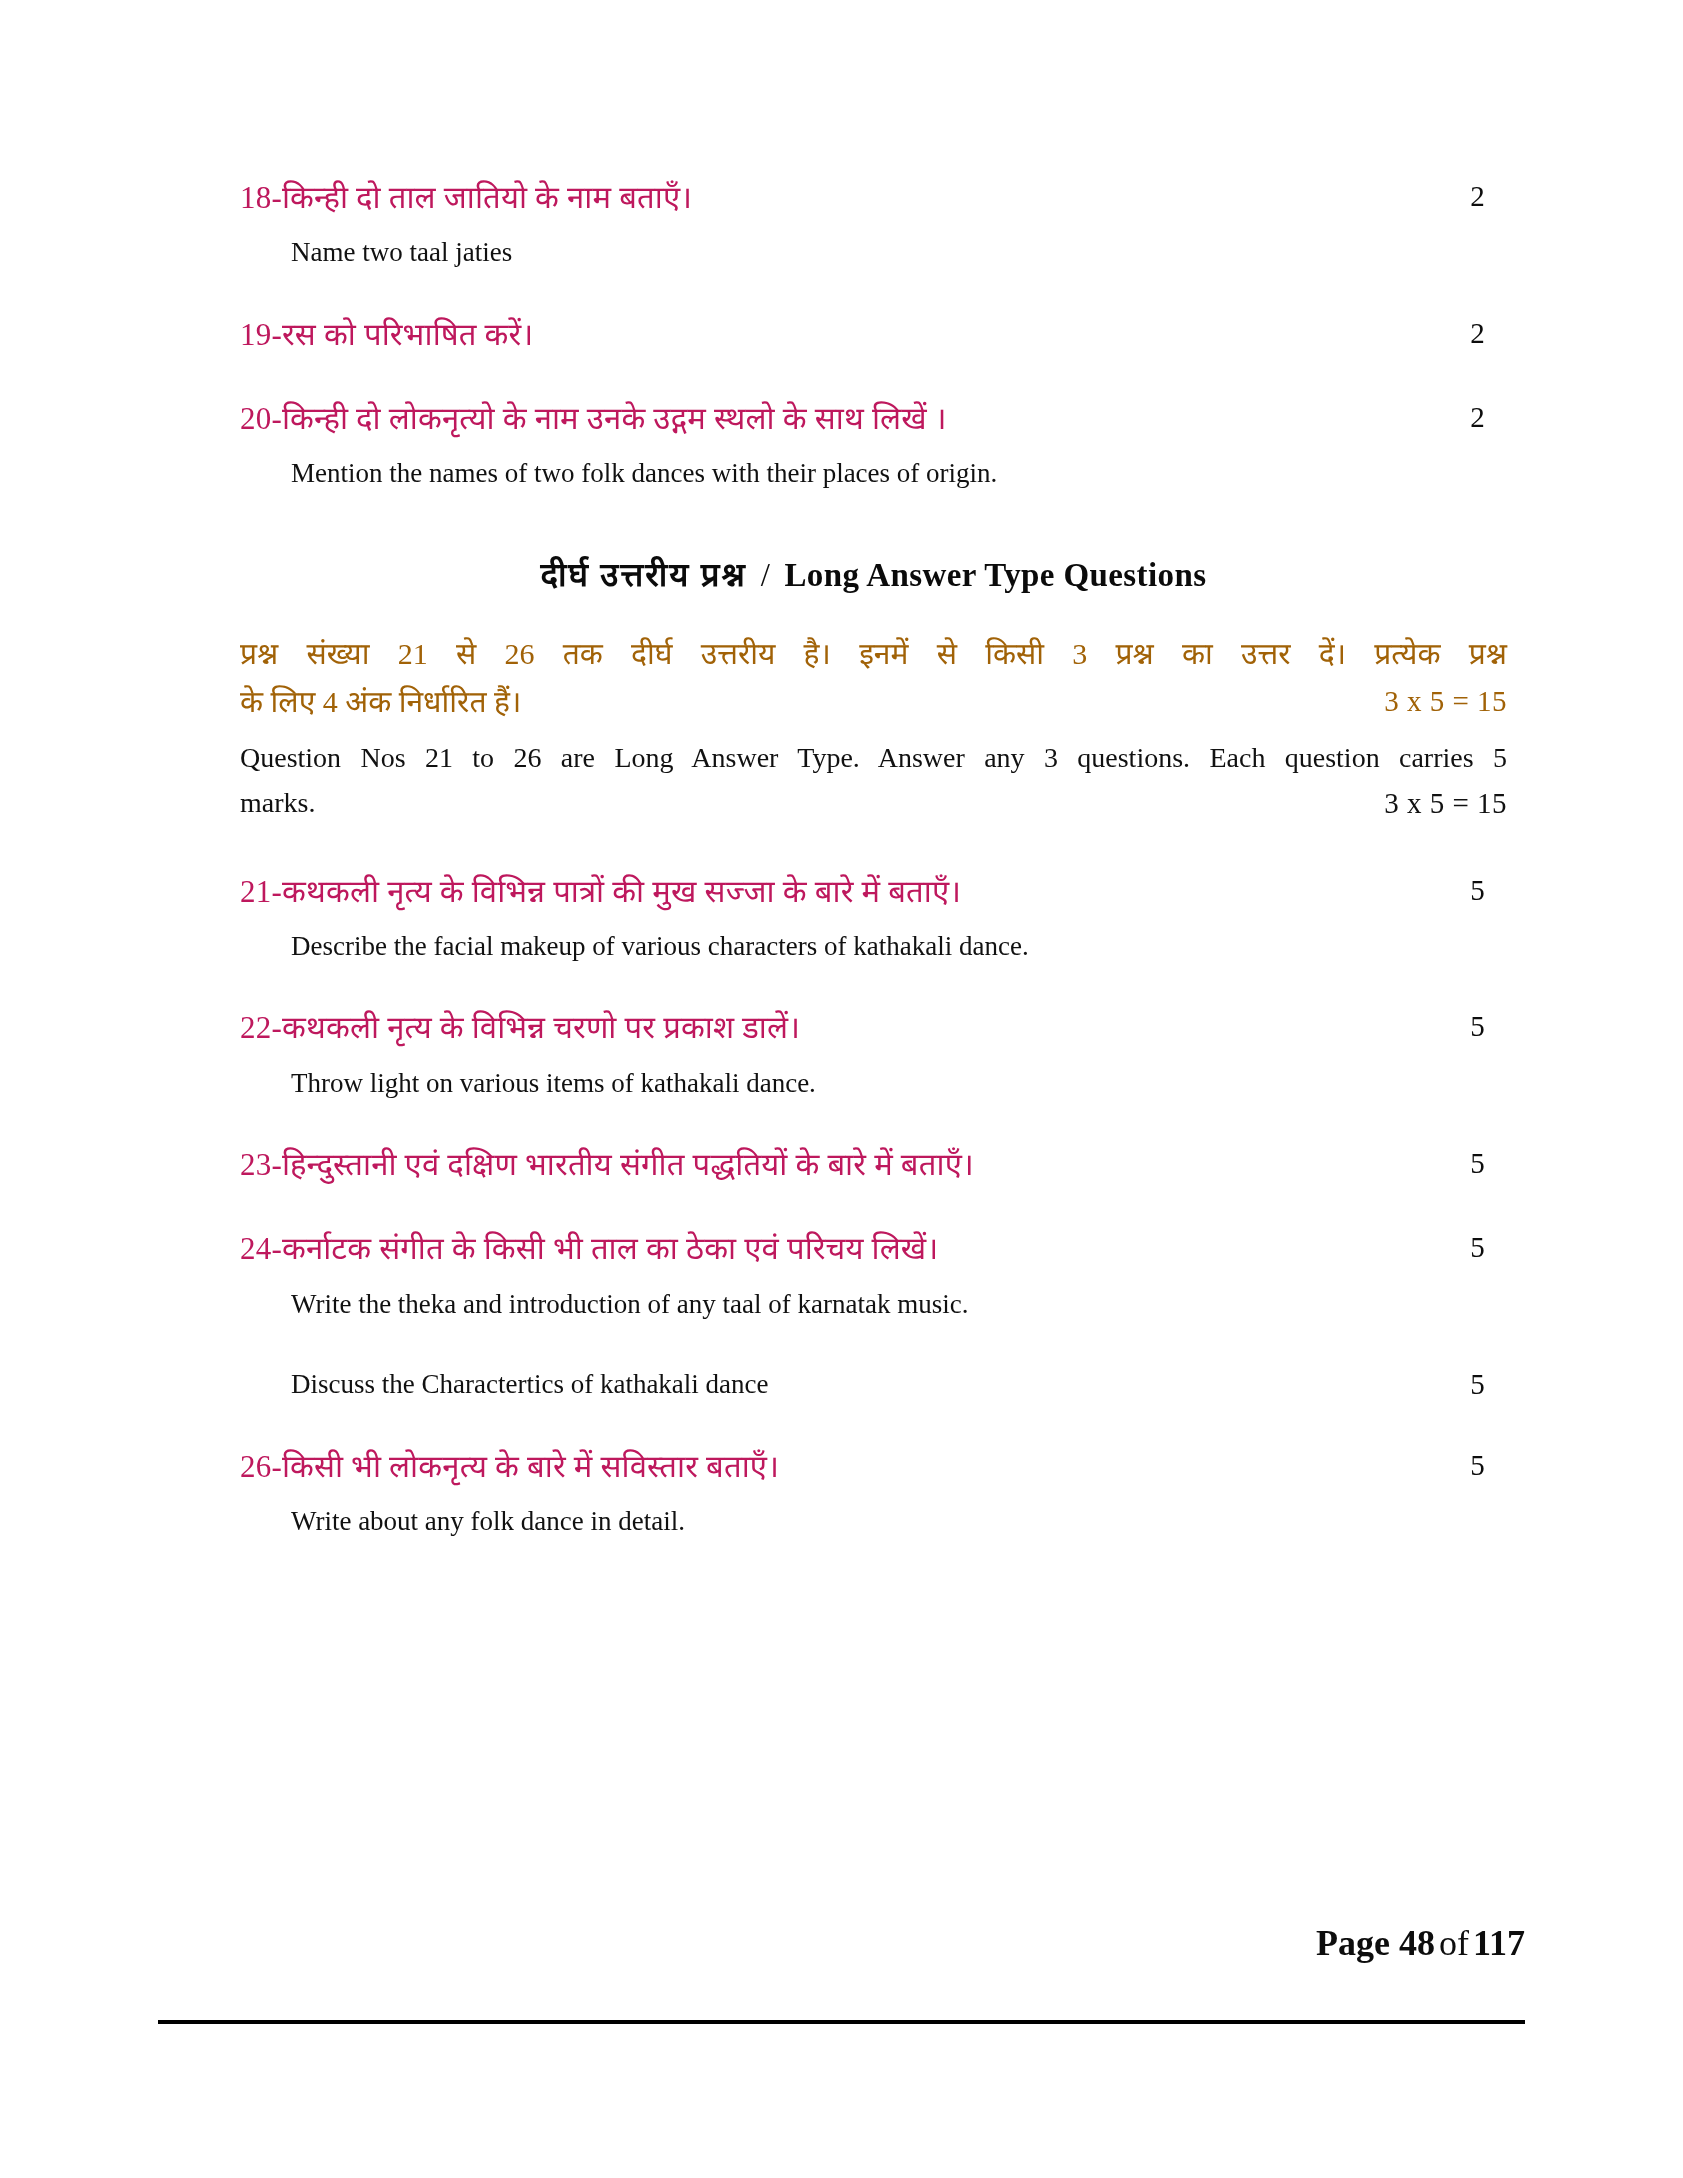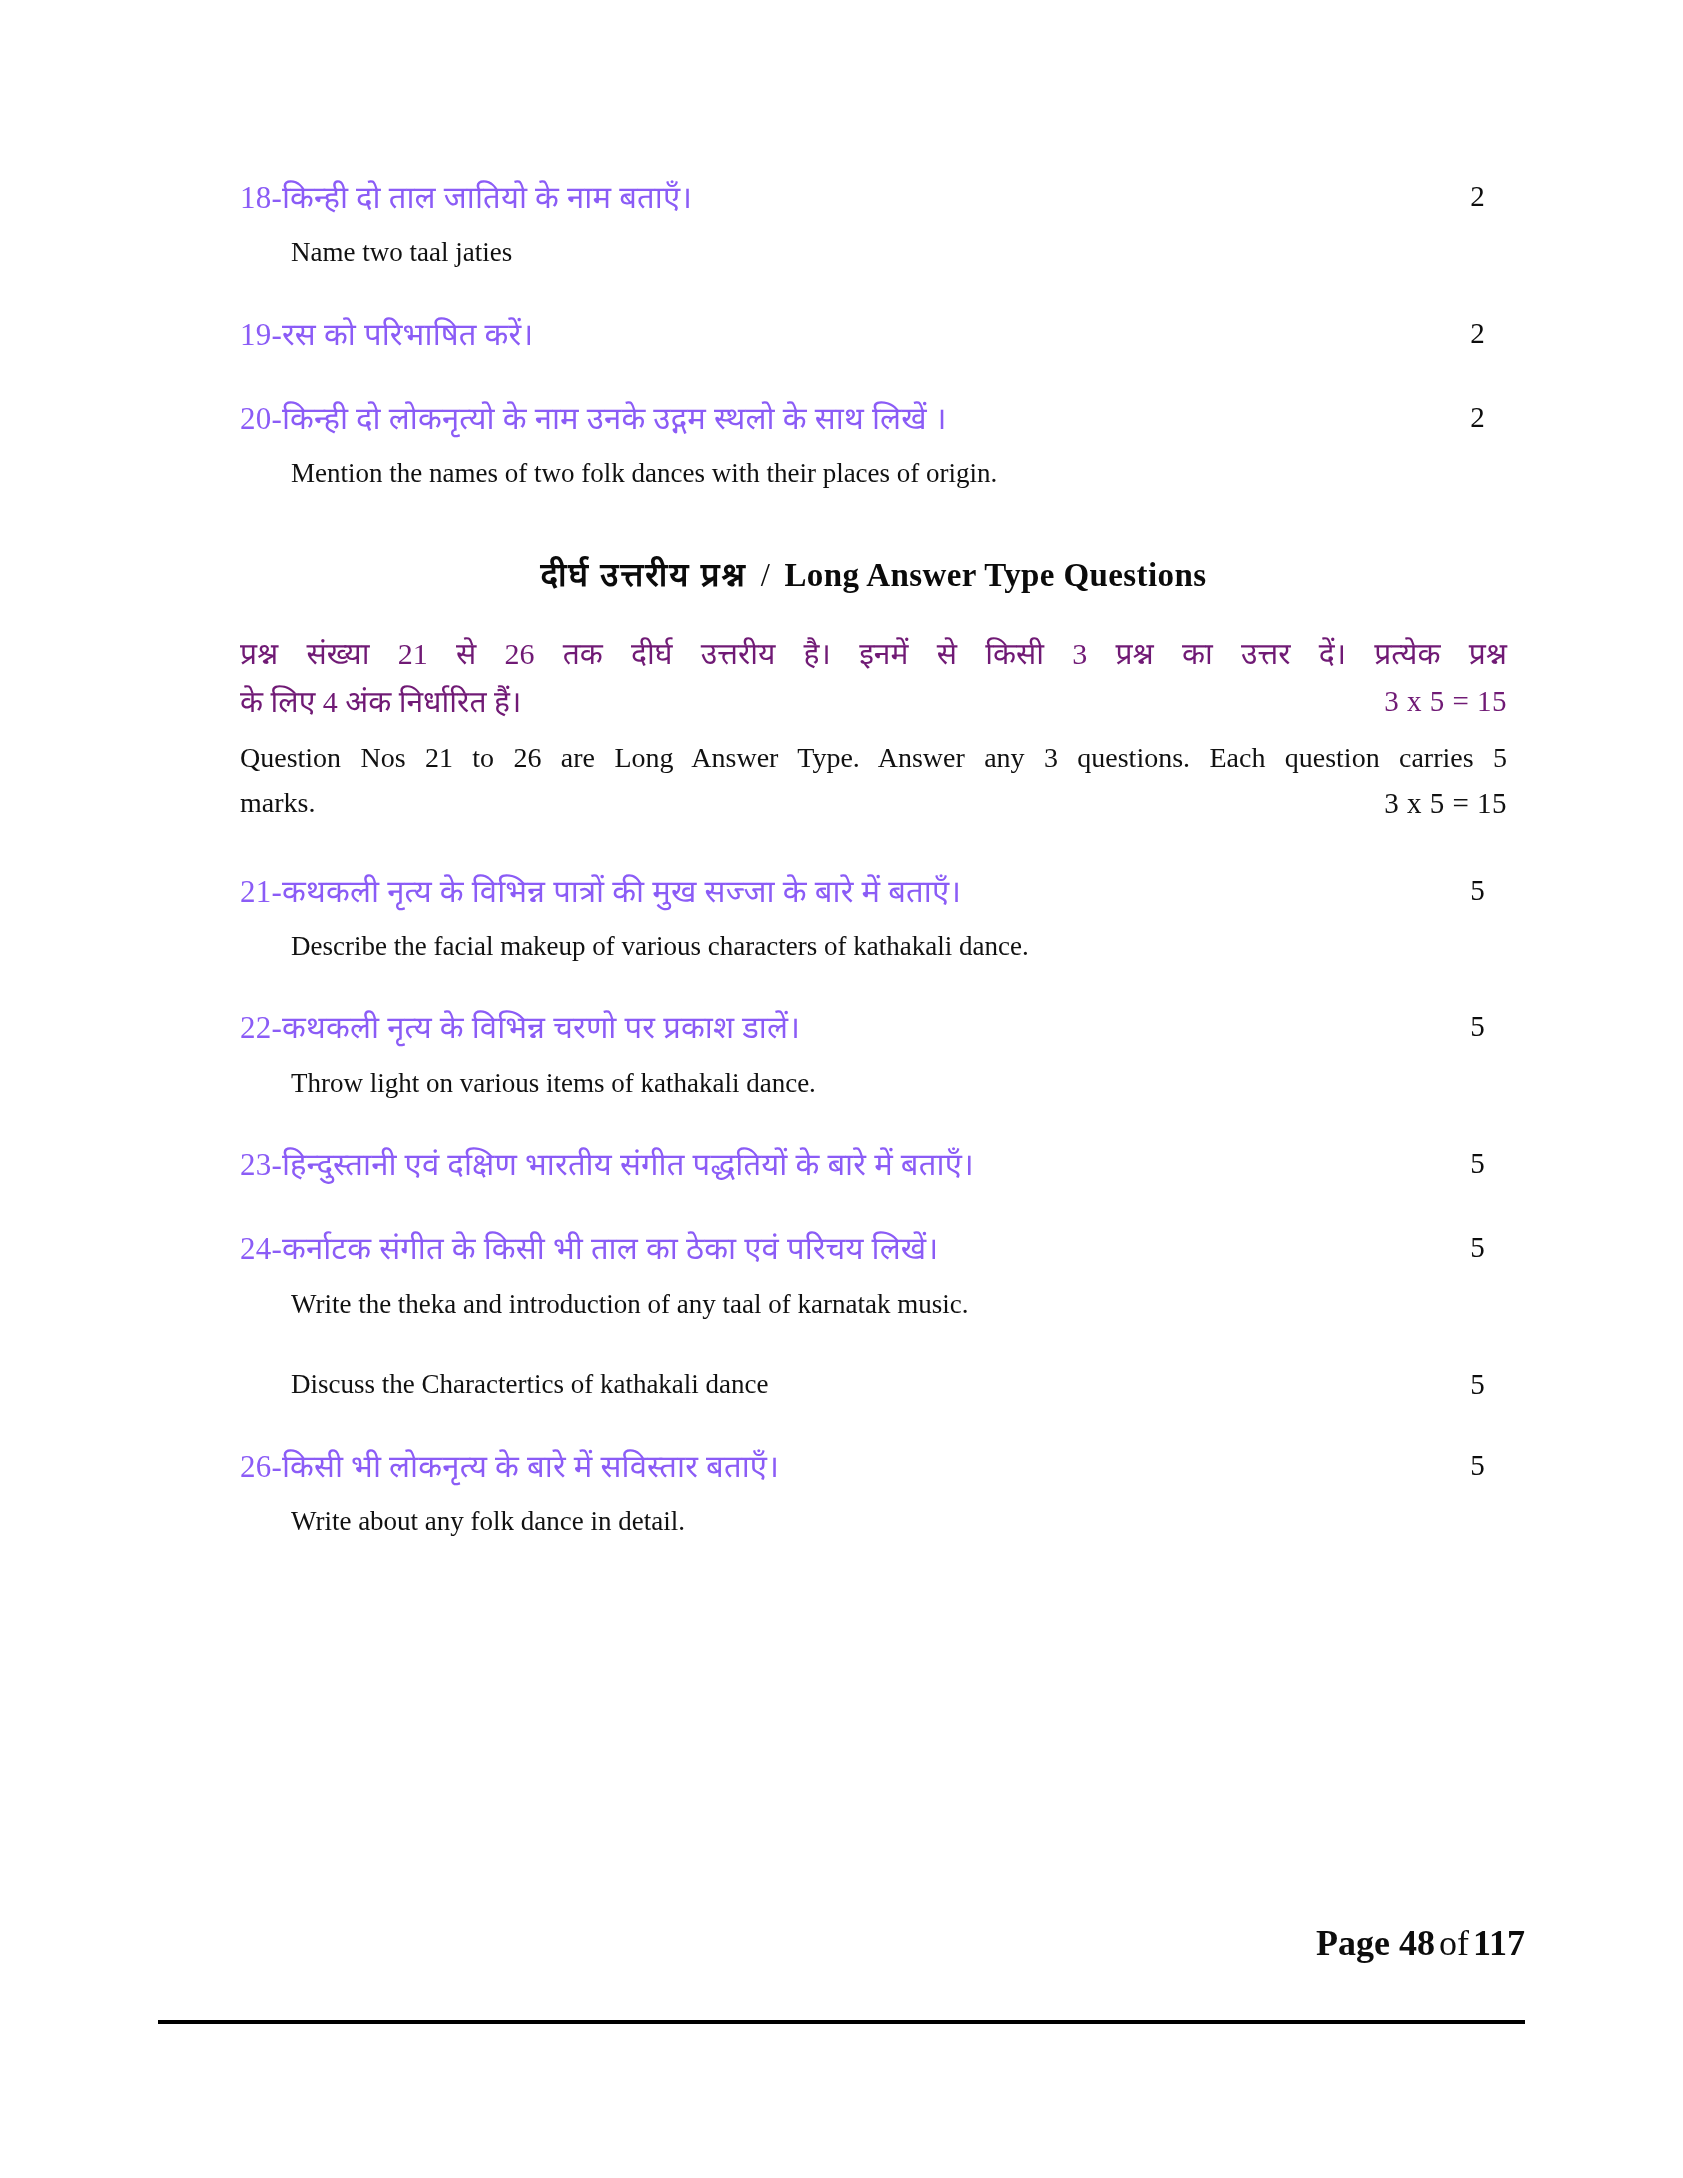--- a/index.html
+++ b/index.html
@@ -33,21 +33,21 @@
   
   .qblock {
     position: relative;
     margin-bottom: 44px;
   }
   .hindi {
     font-family: "Liberation Serif", "DejaVu Serif", serif;
     font-size: 31px;
     line-height: 1.30;
     letter-spacing: 0.2px;
-    color: #8b5cf6;
+    color: #be185d;
     display: inline-block;
     max-width: 1119px;
   }
   .eng {
     font-family: "Liberation Serif", "DejaVu Serif", serif;
     font-size: 27px;
     line-height: 1.35;
     color: #111111;
     display: block;
     margin-top: 16px;
@@ -89,21 +89,21 @@
 
   
   .instructions {
     margin-bottom: 46px;
   }
   .instr-hindi {
     font-size: 30px;
     line-height: 1.62;
     text-align: justify;
     text-align-last: left;
-    color: #701a75;
+    color: #a16207;
     position: relative;
   }
   .instr-hindi-l1 {
     display: block;
     text-align: justify;
     text-align-last: justify;
     width: 1267px;
   }
   .instr-hindi-l2 {
     display: block;

